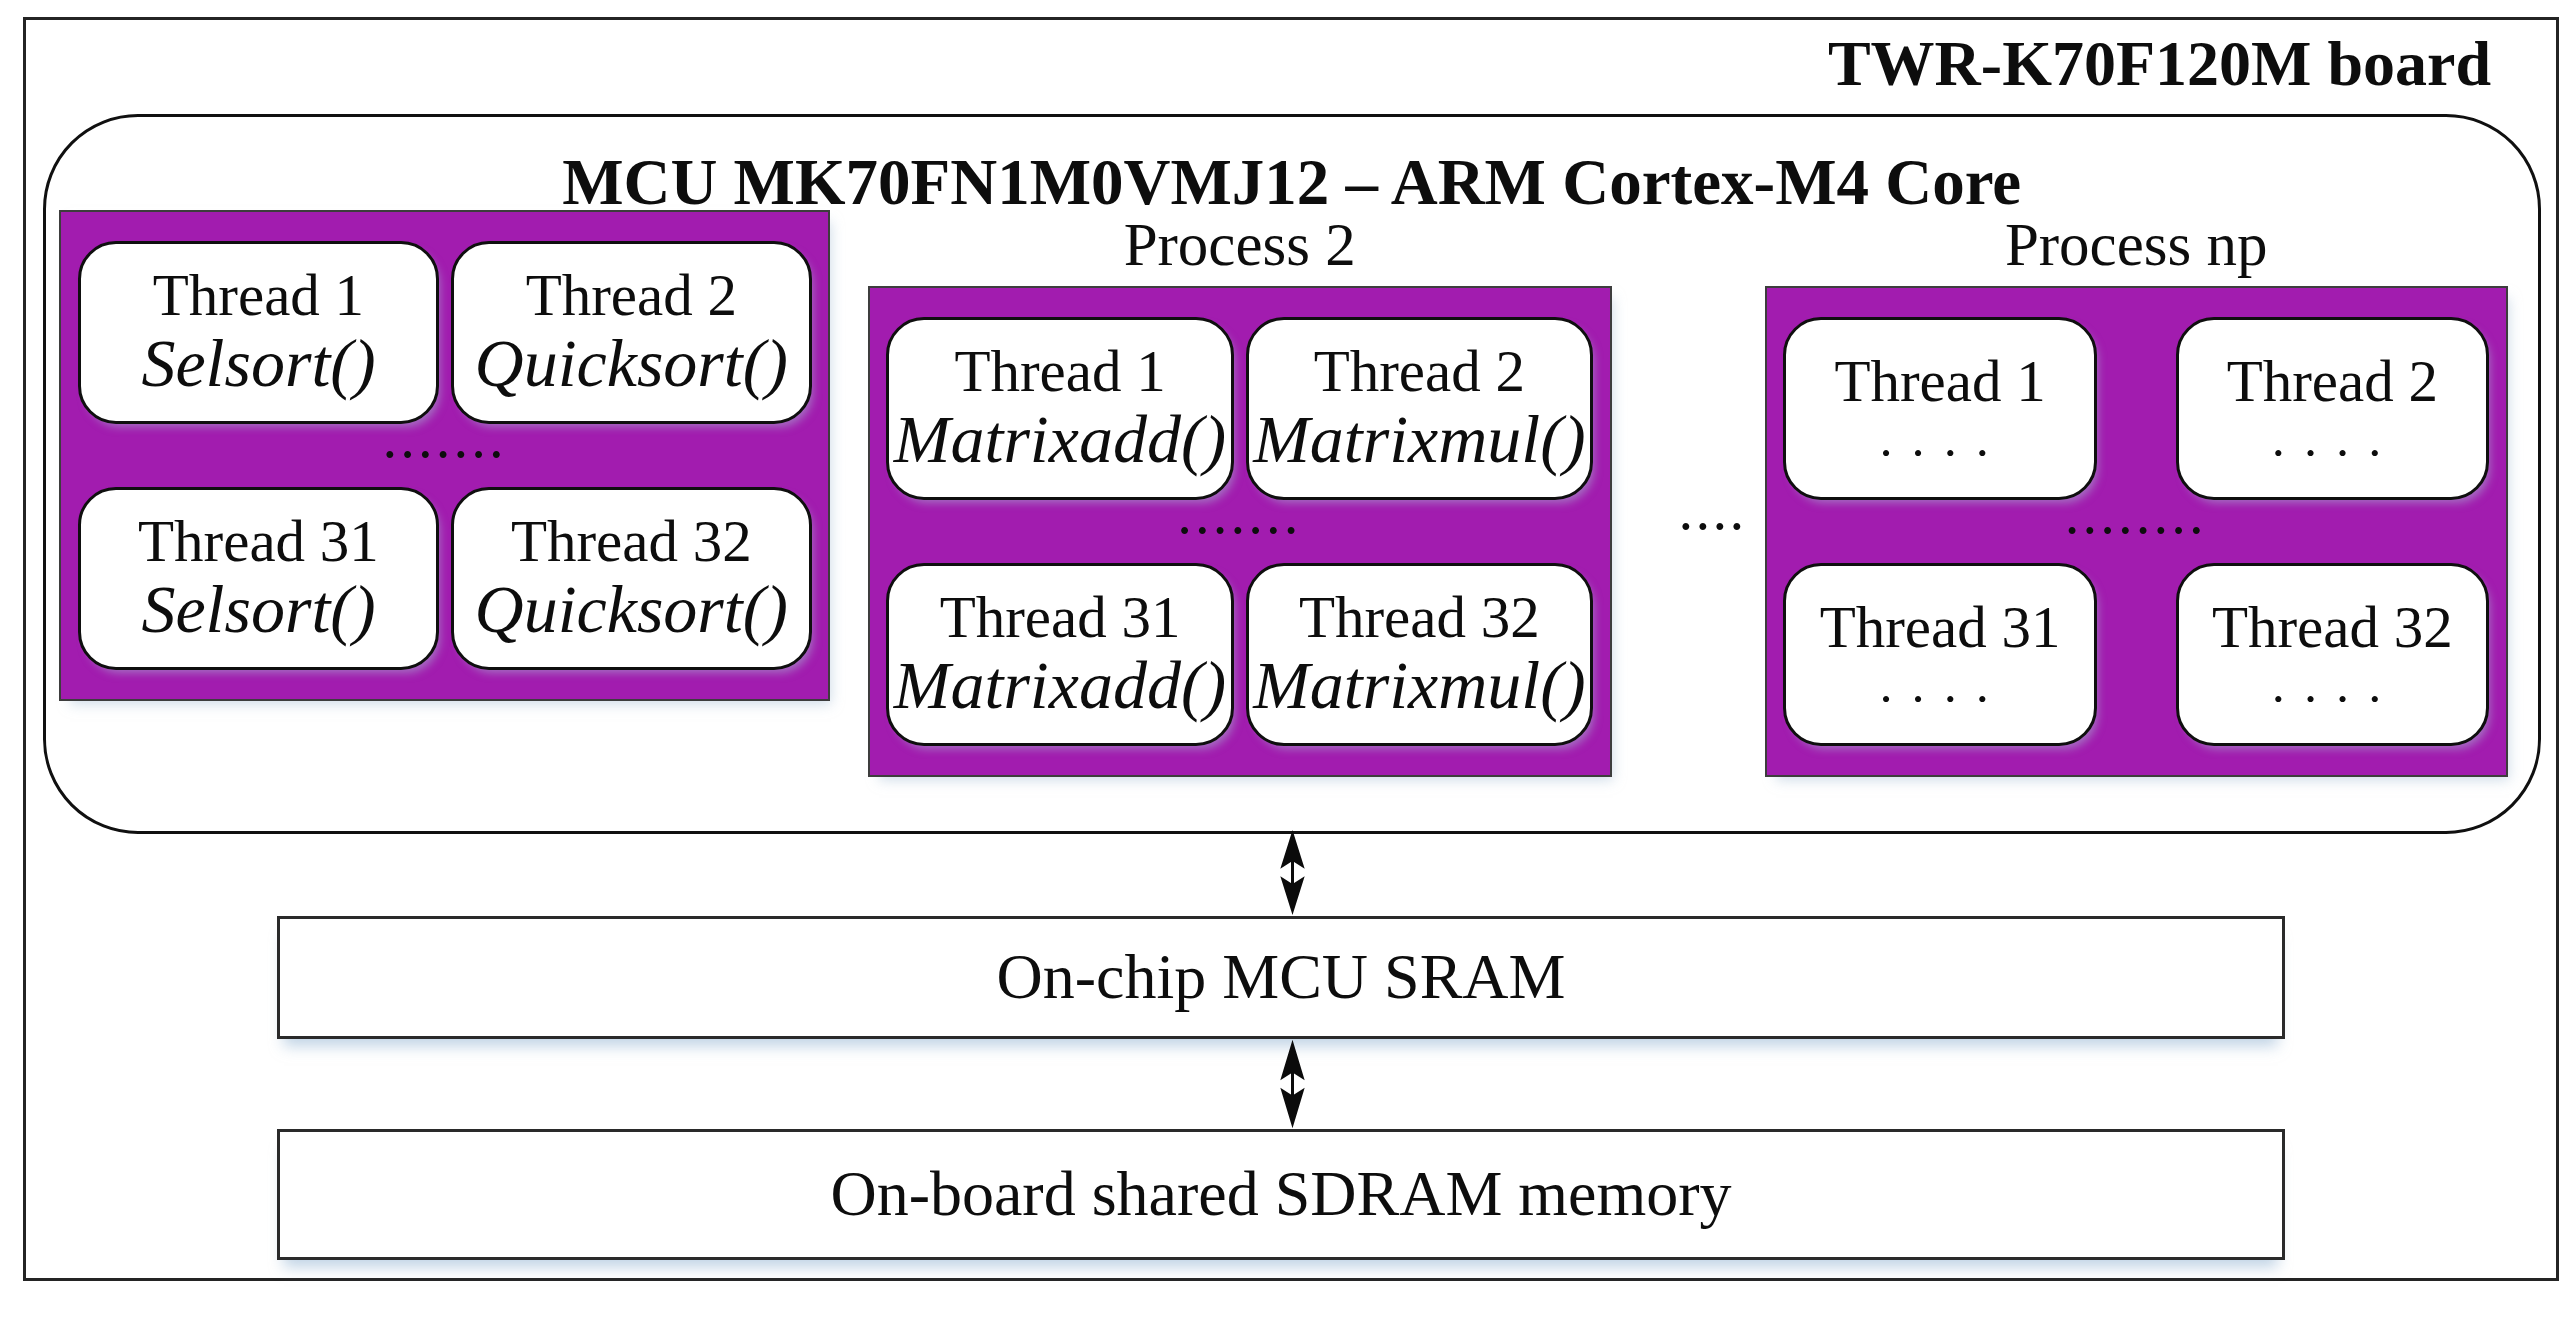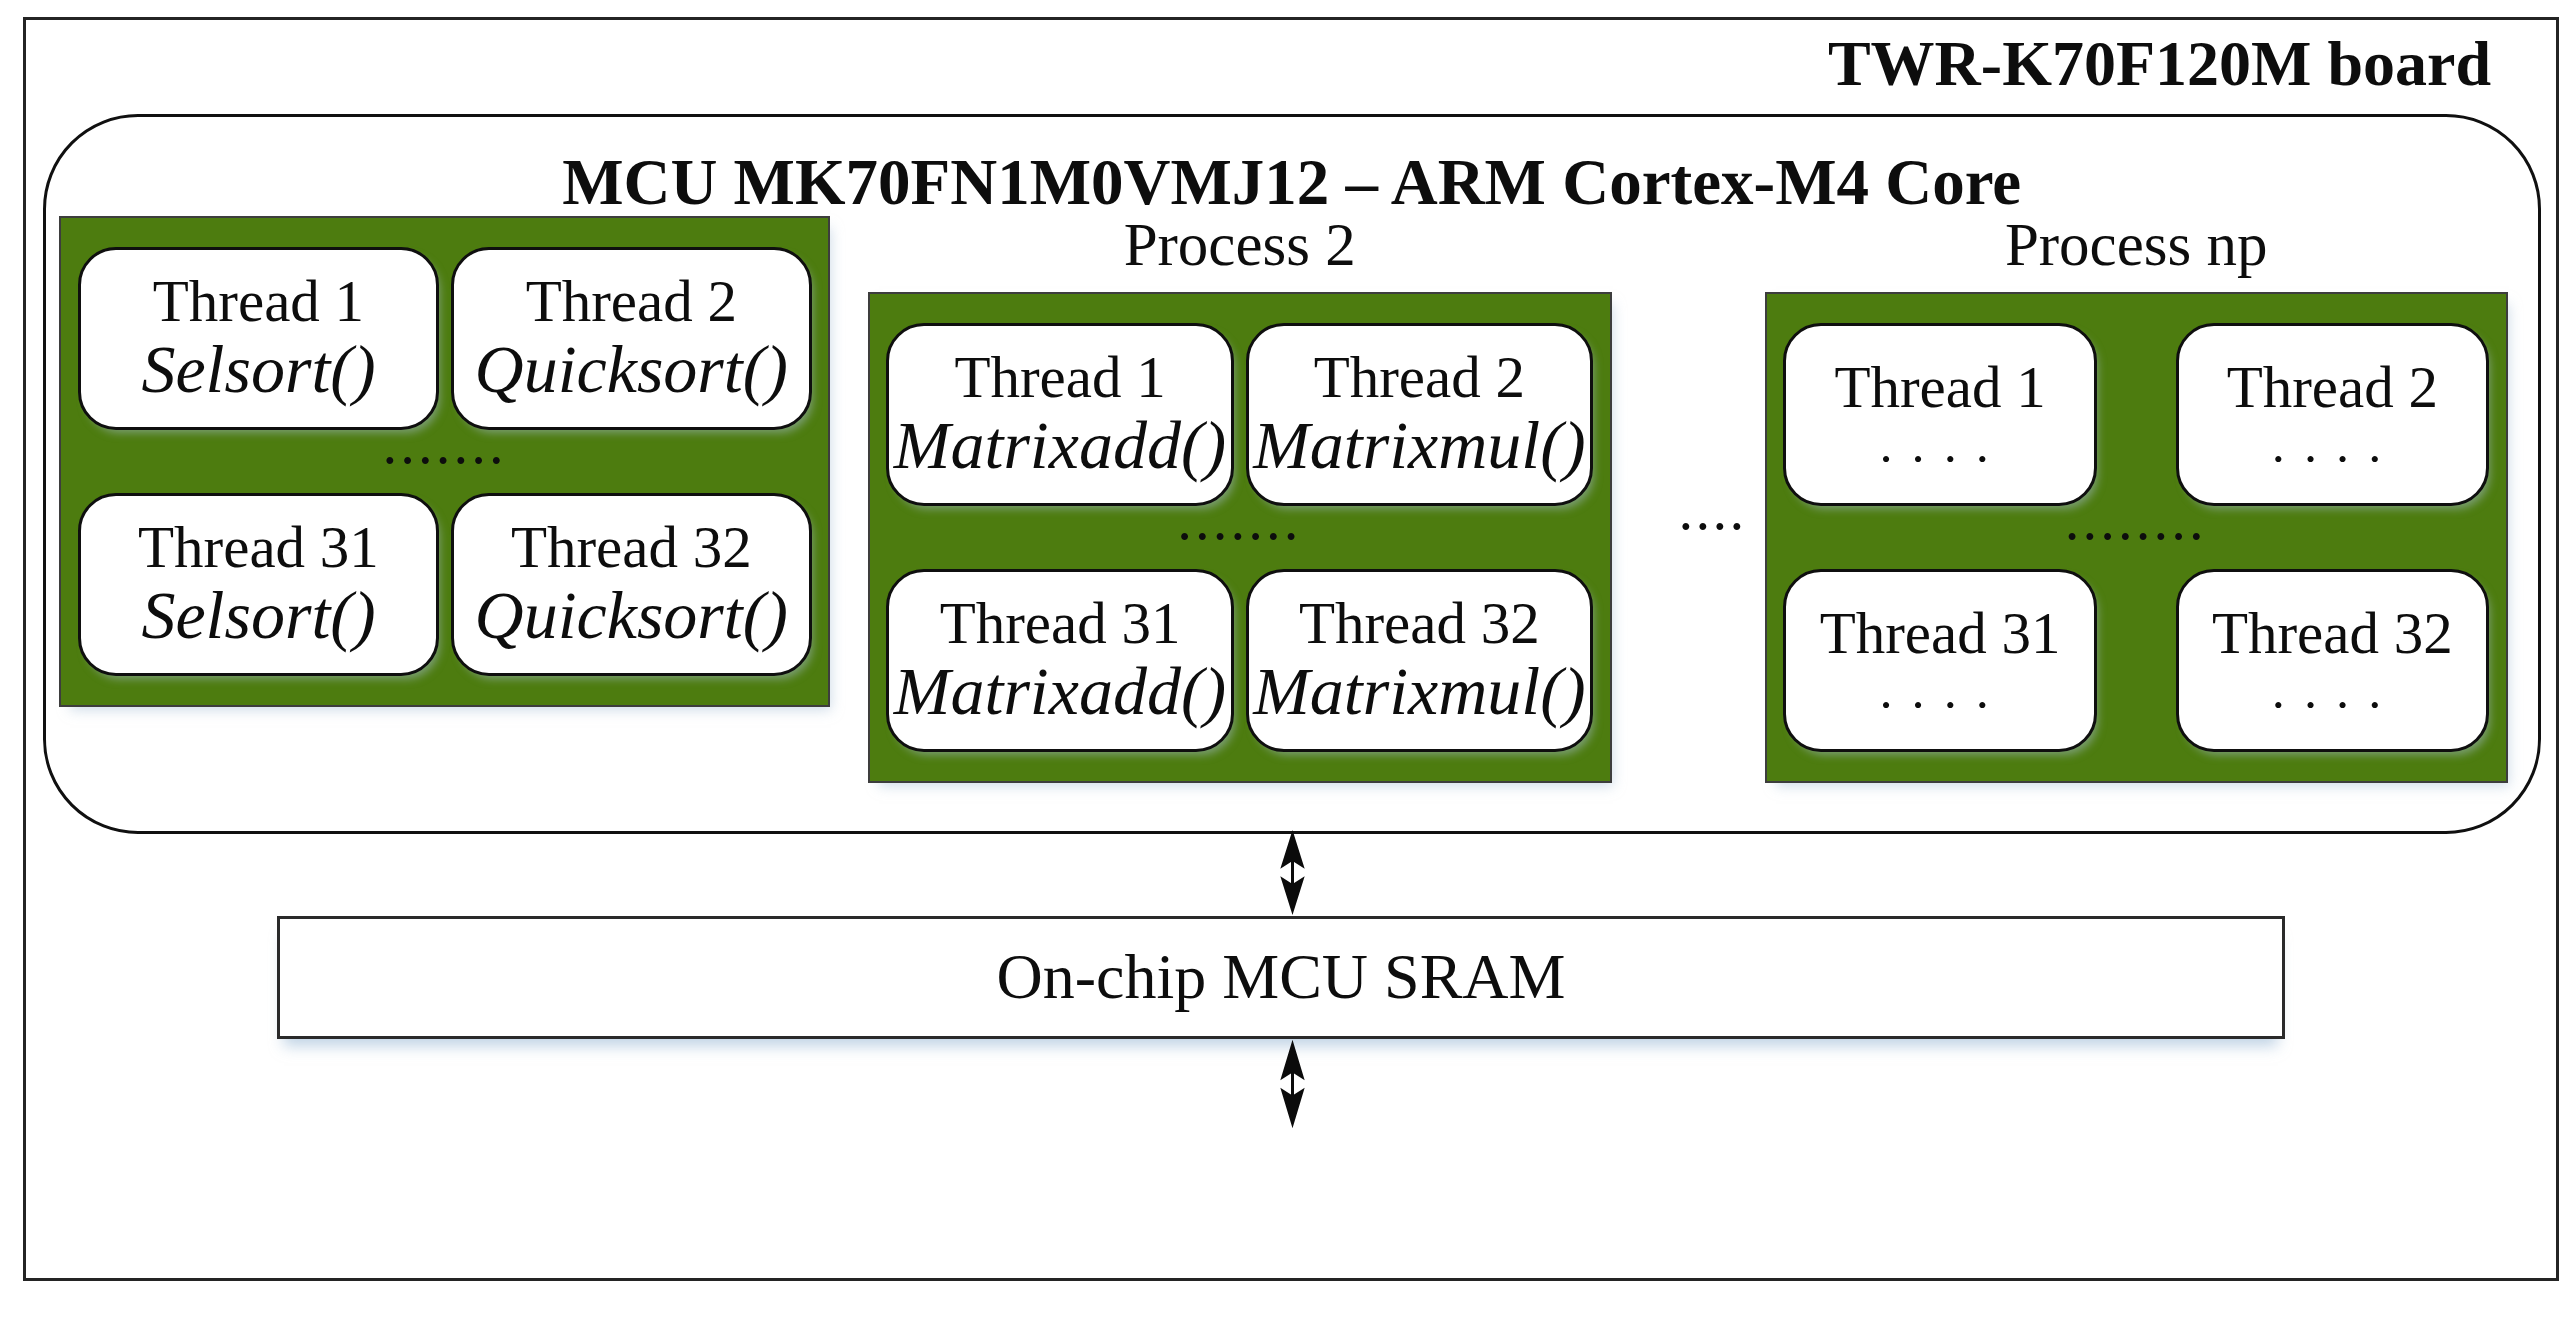--- a/index.html
+++ b/index.html
@@ -18,22 +18,22 @@
   .mcu{
     position:absolute;left:16.7px;top:94px;width:2492px;height:714px;
     border:3px solid #101010;border-radius:95px;background:#ffffff;
   }
   .mcu-title{
     margin-top:28px;text-align:center;font-size:65px;font-weight:bold;white-space:nowrap;
   }
   .process{position:absolute;top:90px;}
   .process-label{display:block;text-align:center;font-size:61px;height:76px;line-height:76px;white-space:nowrap;}
   .process-box{
-    box-sizing:border-box;height:491px;margin-top:9px;
-    border:2.3px solid #3d3d3d;background:#4d7c0f;
+    box-sizing:border-box;height:491px;margin-top:3px;
+    border:2.3px solid #3d3d3d;background:#a21caf;
     display:flex;flex-direction:column;justify-content:space-between;
     padding:29px 16.7px;
     box-shadow:6px 7.6px 12px -4.6px rgba(168,192,214,0.55);
   }
   .p1{left:13.7px;width:771px;}
   .p2{left:822px;width:744px;}
   .pnp{left:1719px;width:743px;}
   .thread-row{display:flex;justify-content:center;gap:12px;}
   .pnp .thread-row{gap:79px;}
   .thread{
@@ -166,16 +166,19 @@
     <div class="mem sram">
       <span>On-chip MCU SRAM</span>
     </div>
 
     <svg class="arrow arrow2" width="35" height="90" viewBox="0 0 46 118">
       <line x1="23" y1="40" x2="23" y2="78" stroke="#0b0b0b" stroke-width="4"></line>
       <polygon points="23,1 7,54 23,44 39,54" fill="#0b0b0b"></polygon>
       <polygon points="23,117 7,64 23,74 39,64" fill="#0b0b0b"></polygon>
     </svg>
 
+    <div class="mem sdram">
+      <span>On-board shared SDRAM memory</span>
+    </div>
 
   </div>
 </div>
 
 
 </body></html>

